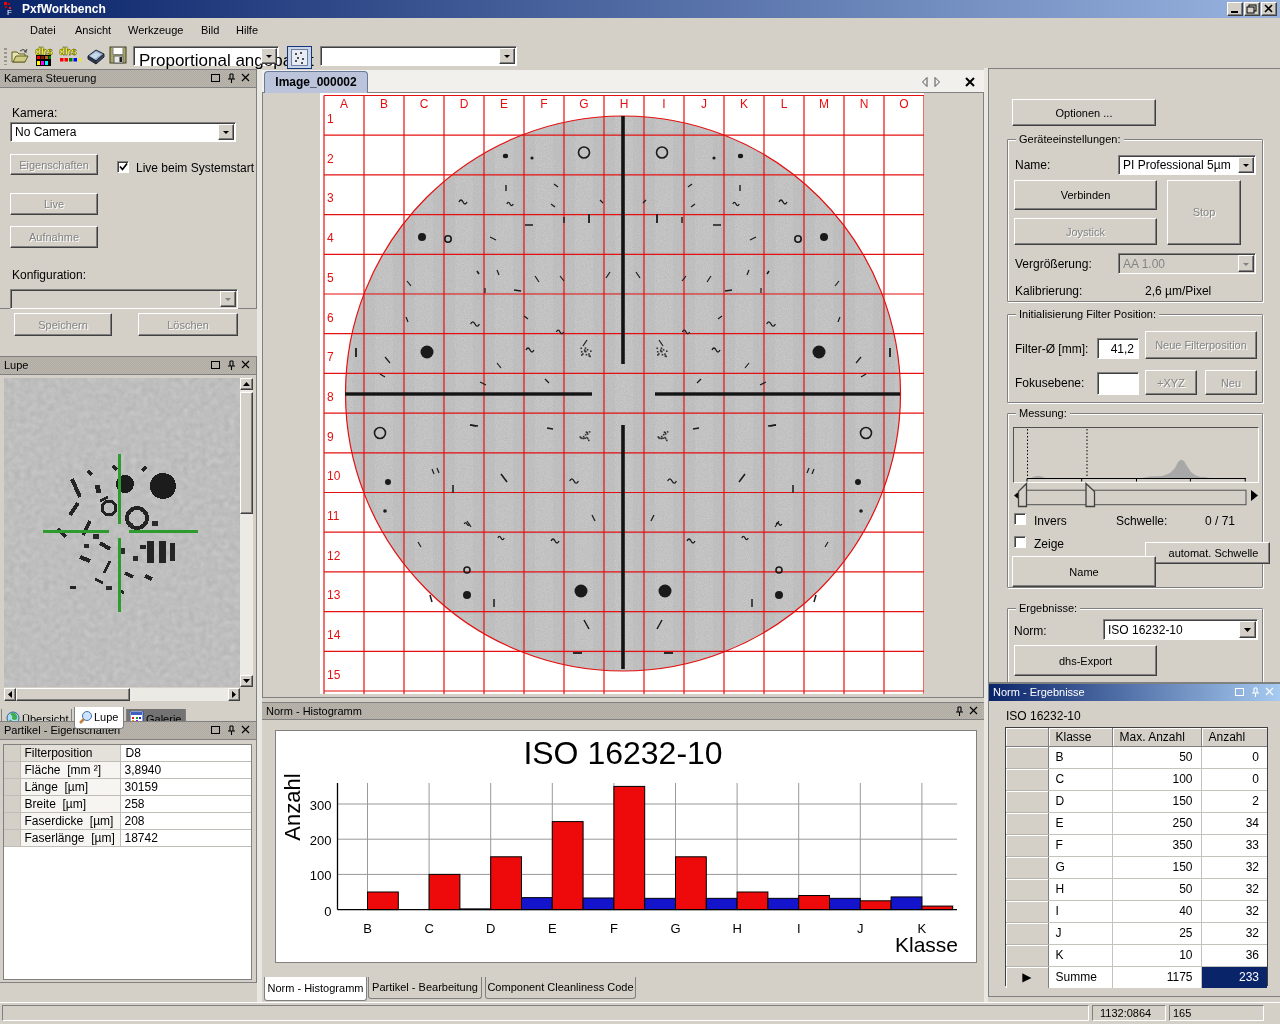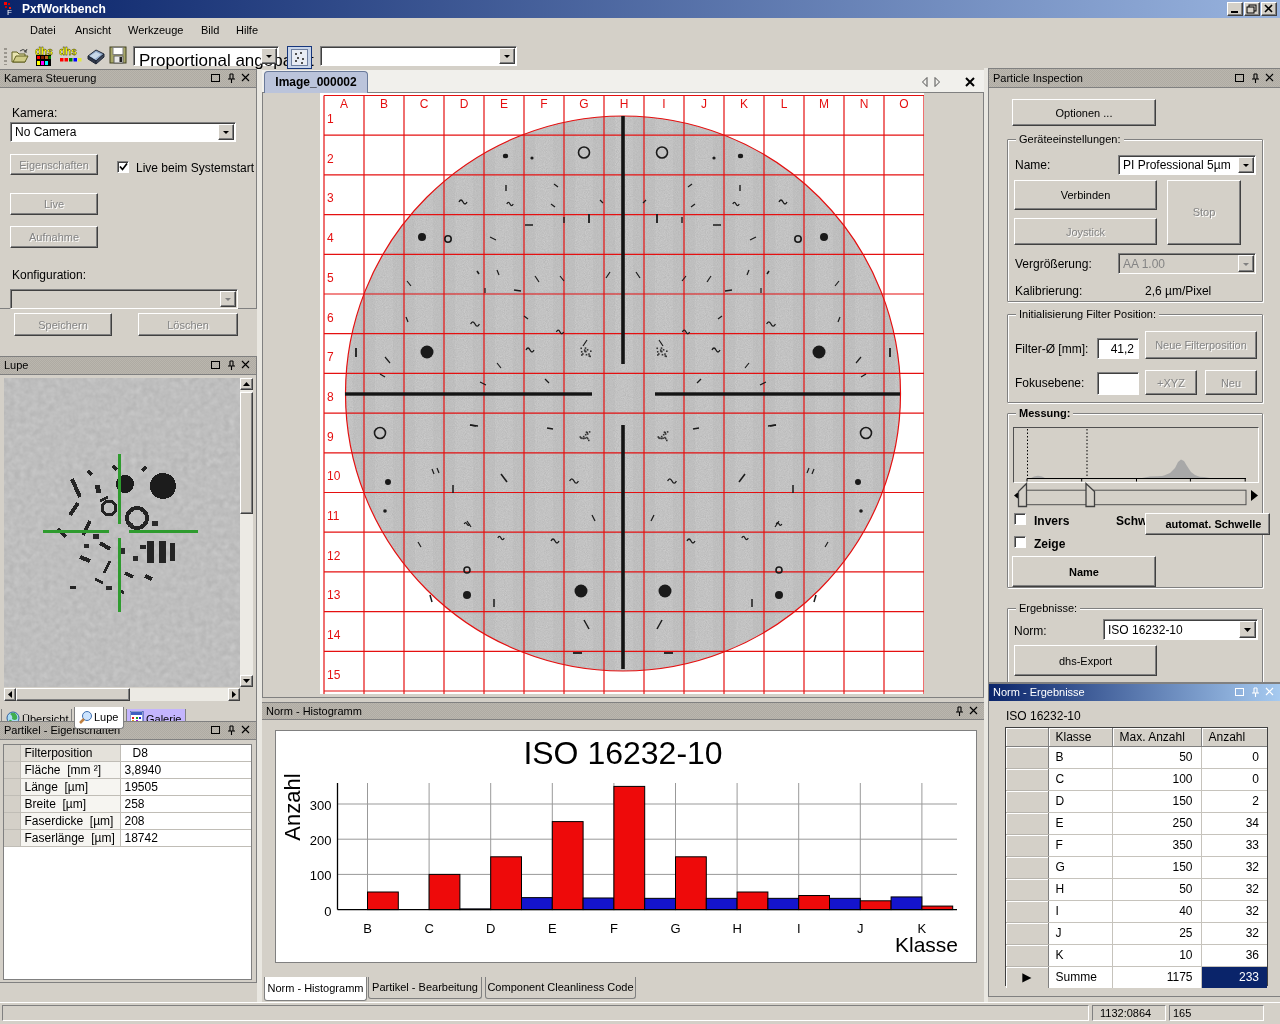--- a/index.html
+++ b/index.html
@@ -242,21 +242,21 @@
         </svg>
       <span class="abs" style="left:20px;top:4px;">Übersicht</span>
     </div>
     <div class="abs" style="left:74px;top:0px;width:50px;height:22px;background:#FFFFFF;border:1px solid #808080;border-top:none;border-radius:0 0 3px 3px;z-index:2;">
       <svg class="abs" style="left:4px;top:3px;" width="14" height="14">
           <circle cx="8" cy="6" r="4.5" fill="#cce4ff" stroke="#4070b0"></circle>
           <path d="M5 9 L1 13" stroke="#c08040" stroke-width="2.5"></path>
         </svg>
       <span class="abs" style="left:19px;top:4px;">Lupe</span>
     </div>
-    <div class="abs" style="left:126px;top:2px;width:60px;height:19px;background:#c4b5fd;border:1px solid #808080;border-top:none;border-radius:0 0 3px 3px;">
+    <div class="abs" style="left:126px;top:2px;width:60px;height:19px;background:#737373;border:1px solid #808080;border-top:none;border-radius:0 0 3px 3px;">
       <svg class="abs" style="left:3px;top:2px;" width="14" height="14">
           <rect x="0" y="0" width="13" height="13" fill="#fff" stroke="#2040a0"></rect>
           <rect x="1" y="1" width="11" height="3" fill="#4060c0"></rect>
           <rect x="2" y="6" width="2" height="2" fill="#e02020"></rect>
           <rect x="6" y="6" width="2" height="2" fill="#20a020"></rect>
           <rect x="9" y="6" width="2" height="2" fill="#2020e0"></rect>
           <rect x="2" y="9" width="2" height="2" fill="#e0a020"></rect>
           <rect x="6" y="9" width="2" height="2" fill="#a020e0"></rect>
         </svg>
       <span class="abs" style="left:19px;top:4px;">Galerie</span>
@@ -273,31 +273,31 @@
     <svg class="abs" style="right:5px;top:3px;" width="10" height="10">
         <path d="M1 1 L8 8 M8 1 L1 8" stroke="#000" stroke-width="1.2"></path>
       </svg>
   </div>
   <div class="abs" style="left:3px;top:22px;width:249px;height:236px;background:#fff;border:1px solid #808080;">
     <table style="border-collapse:collapse;width:100%;font-size:12px;">
       <tbody>
           <tr>
             <td style="width:16px;background:#D4D0C8;border-right:1px solid #C0BDB6;border-bottom:1px solid #C0BDB6;"></td>
             <td style="width:100px;background:#E4E1DA;border-right:1px solid #C0BDB6;border-bottom:1px solid #C0BDB6;padding:1px 4px;height:16px;">Filterposition</td>
-            <td style="border-bottom:1px solid #C0BDB6;padding:1px 12px;">D8</td>
+            <td style="border-bottom:1px solid #C0BDB6;padding:1px 5px;">D8</td>
           </tr>
       <tr>
             <td style="background:#D4D0C8;border-right:1px solid #C0BDB6;border-bottom:1px solid #C0BDB6;"></td>
             <td style="background:#F6F5F1;border-right:1px solid #C0BDB6;border-bottom:1px solid #C0BDB6;padding:1px 4px;height:16px;">Fläche&nbsp;&nbsp;[mm ²]</td>
             <td style="border-bottom:1px solid #C0BDB6;padding:1px 4px;">3,8940</td>
           </tr>
       <tr>
             <td style="background:#D4D0C8;border-right:1px solid #C0BDB6;border-bottom:1px solid #C0BDB6;"></td>
             <td style="background:#F6F5F1;border-right:1px solid #C0BDB6;border-bottom:1px solid #C0BDB6;padding:1px 4px;height:16px;">Länge&nbsp;&nbsp;[µm]</td>
-            <td style="border-bottom:1px solid #C0BDB6;padding:1px 4px;">19505</td>
+            <td style="border-bottom:1px solid #C0BDB6;padding:1px 4px;">30159</td>
           </tr>
       <tr>
             <td style="background:#D4D0C8;border-right:1px solid #C0BDB6;border-bottom:1px solid #C0BDB6;"></td>
             <td style="background:#F6F5F1;border-right:1px solid #C0BDB6;border-bottom:1px solid #C0BDB6;padding:1px 4px;height:16px;">Breite&nbsp;&nbsp;[µm]</td>
             <td style="border-bottom:1px solid #C0BDB6;padding:1px 4px;">258</td>
           </tr>
       <tr>
             <td style="background:#D4D0C8;border-right:1px solid #C0BDB6;border-bottom:1px solid #C0BDB6;"></td>
             <td style="background:#F6F5F1;border-right:1px solid #C0BDB6;border-bottom:1px solid #C0BDB6;padding:1px 4px;height:16px;">Faserdicke&nbsp;&nbsp;[µm]</td>
             <td style="border-bottom:1px solid #C0BDB6;padding:1px 4px;">208</td>
@@ -721,29 +721,20 @@
       </svg></div>
 
   <div class="abs" style="left:0;top:275px;width:722px;height:25px;">
     <div class="abs" style="left:2px;top:0px;width:103px;height:24px;background:#fff;border:1px solid #808080;border-top:none;border-radius:0 0 3px 3px;z-index:2;text-align:center;line-height:22px;">Norm - Histogramm</div>
     <div class="abs" style="left:106px;top:0px;width:114px;height:22px;background:#D4D0C8;border:1px solid #808080;border-top:none;border-radius:0 0 3px 3px;text-align:center;line-height:20px;">Partikel - Bearbeitung</div>
     <div class="abs" style="left:223px;top:0px;width:151px;height:22px;background:#D4D0C8;border:1px solid #808080;border-top:none;border-radius:0 0 3px 3px;text-align:center;line-height:20px;">Component Cleanliness Code</div>
   </div>
 </div>
 
 <div id="panel-pi" class="abs" style="left:988px;top:68px;width:292px;height:615px;background:#D4D0C8;border:1px solid #808080;border-right:none;overflow:hidden;">
-  <div class="ptitle" style="height:19px;position:relative;line-height:18px;">Particle Inspection
-    <span class="abs" style="right:36px;top:5px;width:9px;height:8px;border:1px solid #000;"></span>
-    <svg class="abs" style="right:20px;top:4px;" width="10" height="11">
-        <path d="M4 1 L7 1 M4 1 L4 6 M7 1 L7 6 M2 6 L9 6 M5.5 6 L5.5 10" stroke="#000" stroke-width="1.1" fill="none"></path>
-      </svg>
-    <svg class="abs" style="right:5px;top:4px;" width="10" height="10">
-        <path d="M1 1 L8 8 M8 1 L1 8" stroke="#000" stroke-width="1.2"></path>
-      </svg>
-  </div>
   <div class="btn abs" style="left:23px;top:30px;width:144px;height:27px;line-height:26px;">Optionen ...</div>
 
   <div class="grp abs" style="left:18px;top:70px;width:256px;height:163px;">
     <div class="grplab">Geräteeinstellungen:</div>
     <div class="abs" style="left:7px;top:18px;font-size:12px;">Name:</div>
     <div class="sunken abs" style="left:110px;top:15px;width:138px;height:20px;">
       <div class="abs" style="left:4px;top:2px;font-size:12px;">PI Professional 5µm</div>
       <div class="arrowbtn" style="right:1px;top:1px;width:16px;height:16px;"><svg width="14" height="14">
             <path d="M4 6 L10 6 L7 9 Z" fill="#000"></path>
           </svg></div>
@@ -768,21 +759,21 @@
     <div class="sunken abs" style="left:89px;top:23px;width:42px;height:21px;text-align:right;">
         <span class="abs" style="right:4px;top:3px;font-size:12px;">41,2</span>
       </div>
     <div class="btn dis abs" style="left:137px;top:16px;width:112px;height:28px;line-height:27px;">Neue Filterposition</div>
     <div class="abs" style="left:7px;top:61px;font-size:12px;">Fokusebene:</div>
     <div class="sunken abs" style="left:89px;top:57px;width:42px;height:23px;"></div>
     <div class="btn dis abs" style="left:137px;top:55px;width:52px;height:25px;line-height:24px;">+XYZ</div>
     <div class="btn dis abs" style="left:197px;top:55px;width:52px;height:25px;line-height:24px;">Neu</div>
   </div>
 
-  <div class="grp abs" style="left:18px;top:344px;width:256px;height:175px;font-weight:bold;">
+  <div class="grp abs" style="left:18px;top:344px;width:256px;height:175px;">
     <div class="grplab">Messung:</div>
     <div class="abs" style="left:5px;top:13px;width:246px;height:56px;background:#D4D0C8;border:1px solid #505050;border-bottom:1px solid #fff;border-right:1px solid #fff;" id="messung-hist"><svg width="244" height="54" viewBox="0 0 244 54">
           <path d="M140 50 L150 47.5 L156 45 L161 40 L164 34 L167 31.5 L170 33 L173 38 L177 44 L181 47 L186 49 L191 50 Z" fill="#a8a8a8"></path>
           <path d="M128 50 L136 48.5 L152 48 L170 48.2 L180 48.5 L190 49 L196 50 Z" fill="#a8a8a8"></path>
           <path d="M17 50 L20 48.5 L24 47.8 L28 48.5 L31 50 Z" fill="#a8a8a8"></path>
           <g stroke="#000" stroke-width="1">
             <line x1="13" y1="50.5" x2="232" y2="50.5"></line>
             <line x1="13" y1="50.5" x2="13" y2="53.5"></line>
             <line x1="67.7" y1="50.5" x2="67.7" y2="53.5"></line>
             <line x1="122.5" y1="50.5" x2="122.5" y2="53.5"></line>
@@ -800,21 +791,21 @@
           <path d="M13.5 1.5 L5.5 9.5 L5.5 24.5 L13.5 24.5 Z" fill="#d4d0c8" stroke="#404040" stroke-width="1.3"></path>
           <path d="M73 1.5 L81.5 9.5 L81.5 24.5 L73 24.5 Z" fill="#d4d0c8" stroke="#404040" stroke-width="1.3"></path>
           <path d="M245 13.5 L238 8 L238 19 Z" fill="#000"></path>
         </svg></div>
     <span class="cb" style="left:6px;top:99px;"></span>
     <div class="abs" style="left:26px;top:100px;font-size:12px;">Invers</div>
     <div class="abs" style="left:108px;top:100px;font-size:12px;">Schwelle:</div>
     <div class="abs" style="left:197px;top:100px;font-size:12px;">0 / 71</div>
     <span class="cb" style="left:6px;top:122px;"></span>
     <div class="abs" style="left:26px;top:123px;font-size:12px;">Zeige</div>
-    <div class="btn abs" style="left:137px;top:99px;width:125px;height:22px;line-height:21px;padding-left:12px;">automat. Schwelle</div>
+    <div class="btn abs" style="left:137px;top:128px;width:125px;height:22px;line-height:21px;padding-left:12px;">automat. Schwelle</div>
     <div class="btn abs" style="left:4px;top:142px;width:144px;height:31px;line-height:30px;">Name</div>
   </div>
 
   <div class="grp abs" style="left:18px;top:539px;width:256px;height:90px;">
     <div class="grplab">Ergebnisse:</div>
     <div class="abs" style="left:6px;top:15px;font-size:12px;">Norm:</div>
     <div class="sunken abs" style="left:95px;top:10px;width:155px;height:21px;">
       <div class="abs" style="left:4px;top:3px;font-size:12px;">ISO 16232-10</div>
       <div class="arrowbtn" style="right:1px;top:1px;width:17px;height:17px;"><svg width="15" height="15">
             <path d="M4 6 L11 6 L7.5 10 Z" fill="#000"></path>

